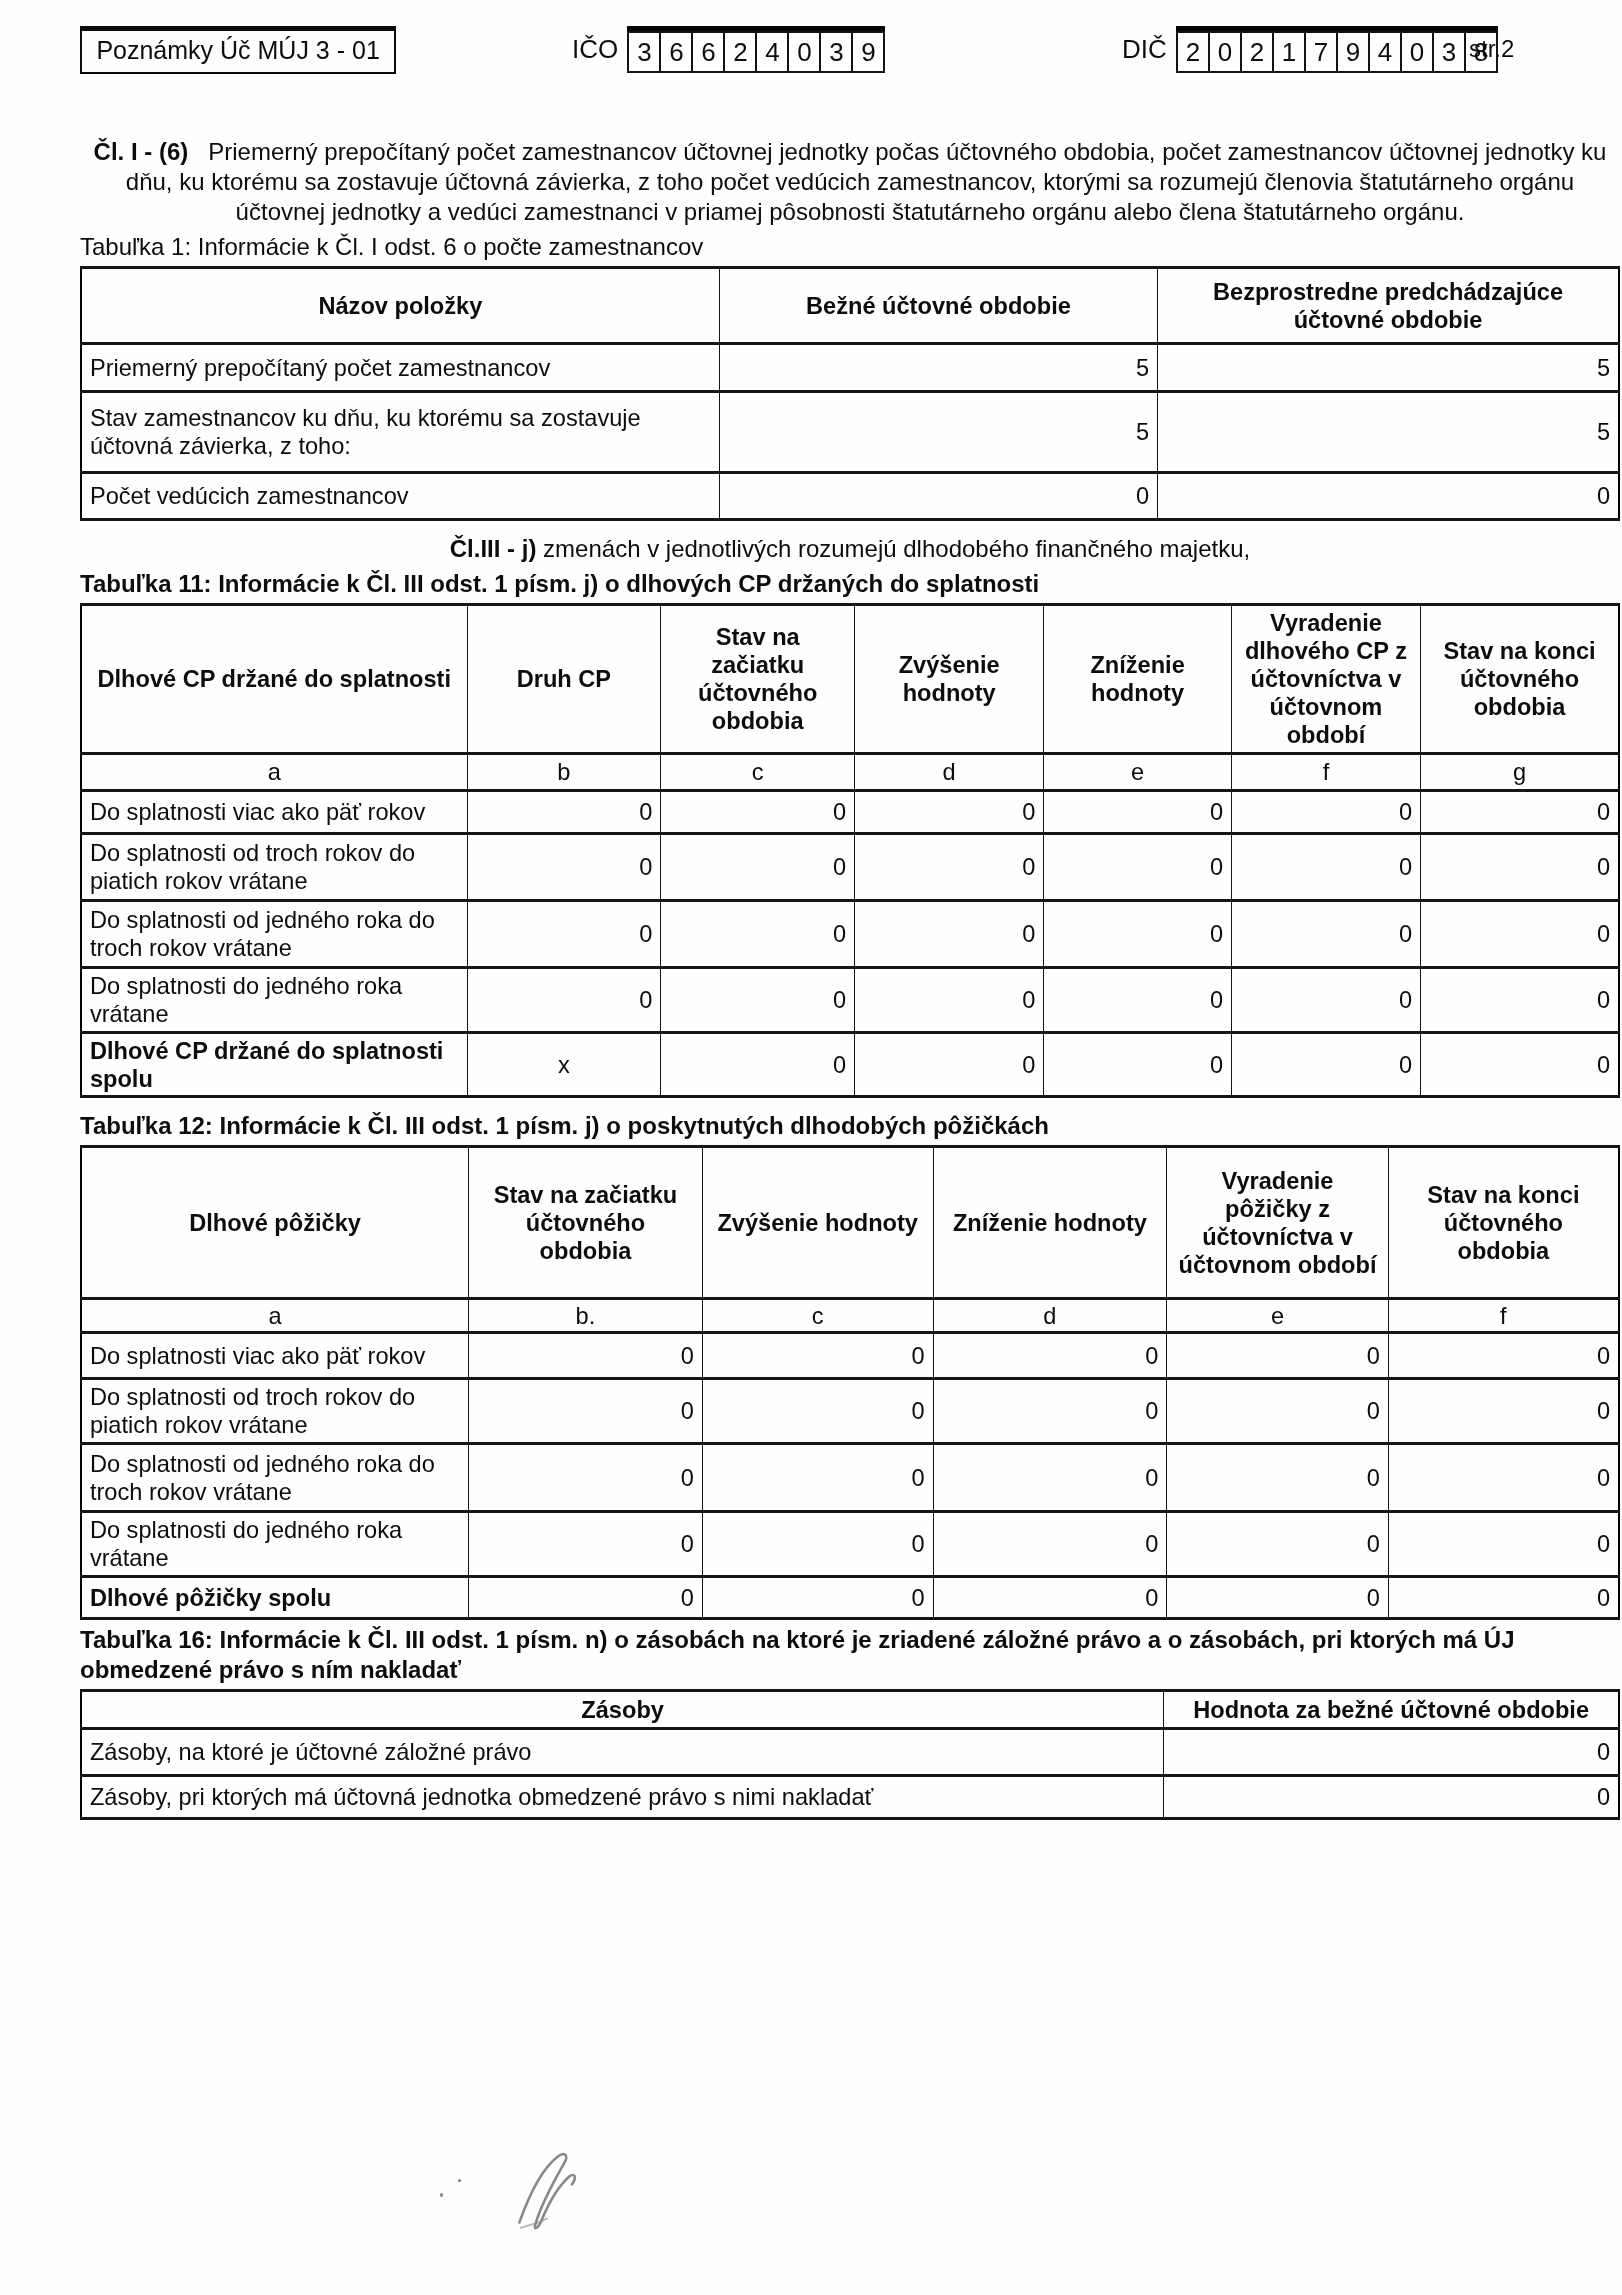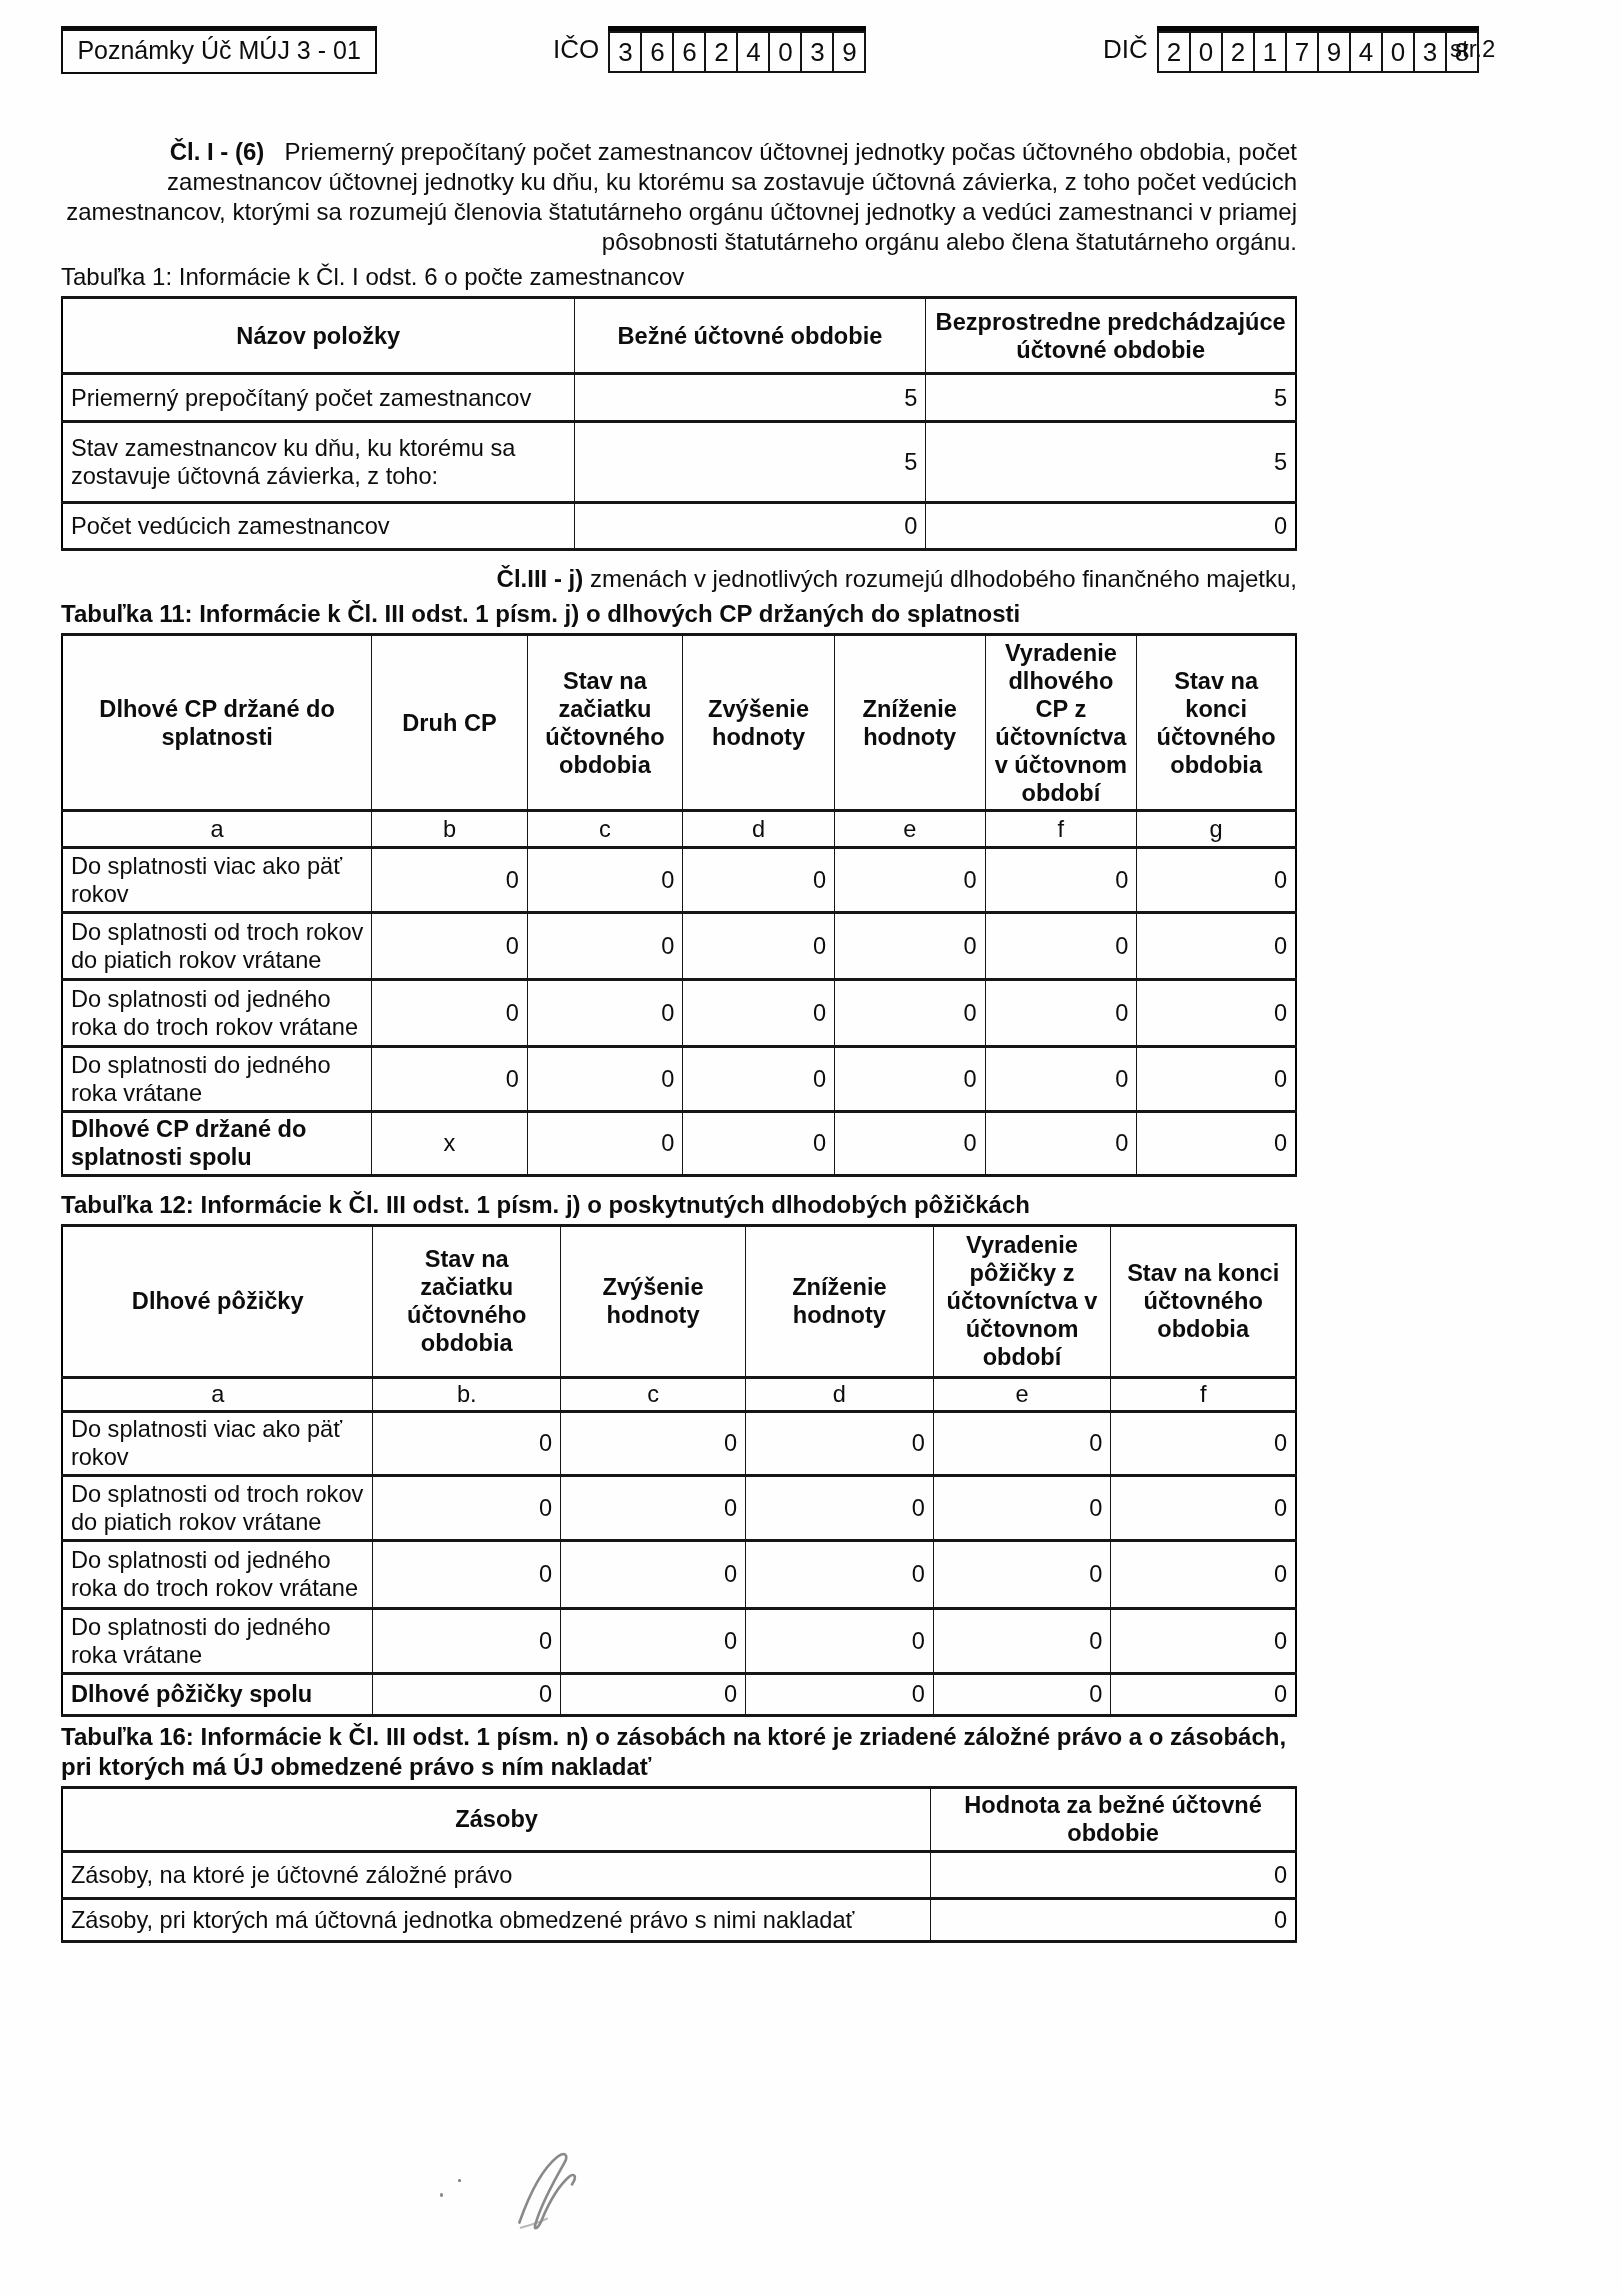--- a/index.html
+++ b/index.html
@@ -1,35 +1,35 @@
 <!DOCTYPE html>
 <html style="font-size:10.5px"><head>
 <meta charset="utf-8">
 <style>
   html,body{margin:0;padding:0;background:#d8d8d8;}
   .page{position:relative;width:1623px;height:2295px;background:#fefefe;
         font-family:"Liberation Sans", sans-serif;color:#0d0d0d;overflow:hidden;}
-  .content{position:absolute;left:61px;top:26px;width:1236px;}
+  .content{position:absolute;left:80px;top:26px;width:1540px;}
 
   
   .header-row{position:relative;height:51px;}
   .form-box{position:absolute;left:0;top:0;border:2px solid #0c0c0c;border-top-width:5.9px;
             padding:5.2px 14.4px 6.5px;font-size:25px;white-space:nowrap;}
   .id-group{position:absolute;top:0;display:flex;align-items:center;gap:9.2px;}
   .id-group.ico{left:492px;}
   .id-group.dic{left:1042px;}
   .id-label{font-size:26px;}
   .digit-group{display:inline-flex;border-top:5.2px solid #050505;}
   .digit-cell{width:30px;height:38px;border:2px solid #141414;margin-left:-2px;
               display:flex;align-items:center;justify-content:center;font-size:26px;}
   .digit-cell:first-child{margin-left:0;}
   .page-num{position:absolute;left:1389px;top:9.2px;font-size:24px;}
 
   
-  .lead{margin:0;font-size:24px;line-height:30px;text-align:right;}
+  .lead{margin:0;font-size:24px;line-height:30px;text-align:center;}
   .lead.first{margin-top:60px;}
   .lead.mt{margin-top:13px;}
   .b{font-weight:bold;}
   .caption{margin:5.2px 0 3.9px;font-size:24px;line-height:30px;}
   .caption.bold{font-weight:bold;}
   .caption.t12c{margin-top:13px;}
   .lead.rel{position:relative;}
   .side-i{position:absolute;left:1203px;top:33px;font-weight:bold;font-size:24px;}
 
   

